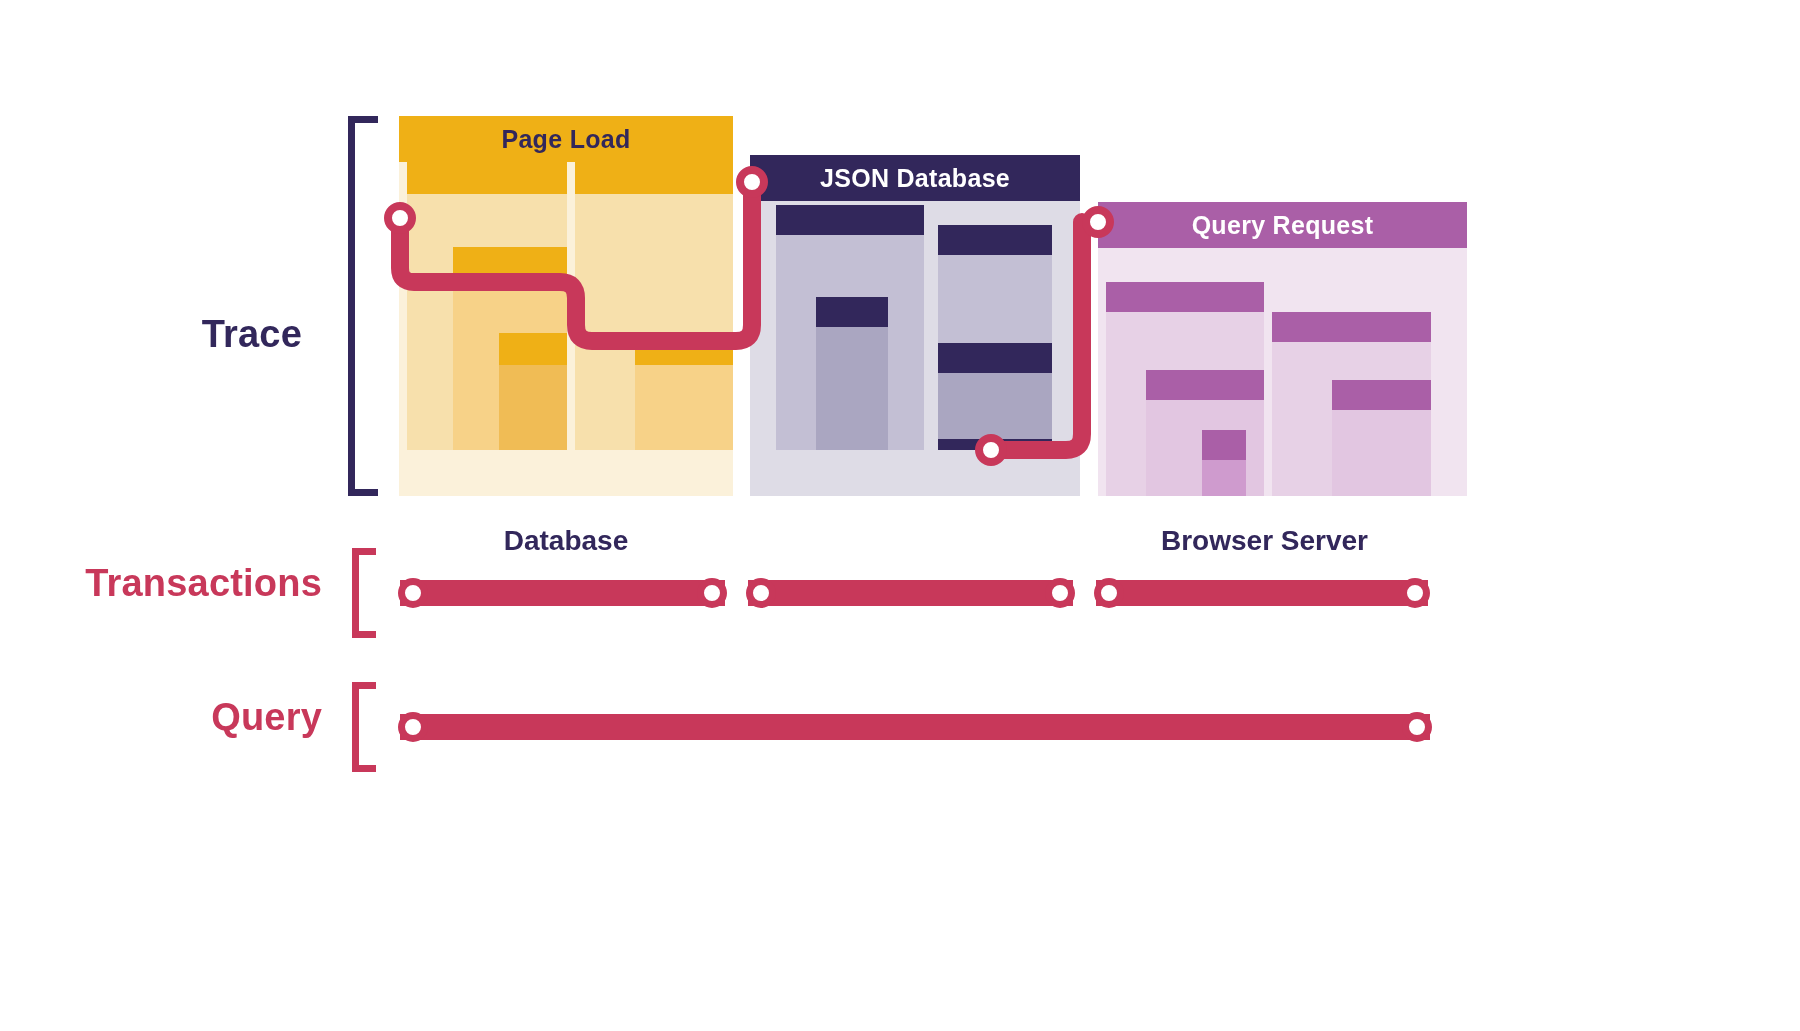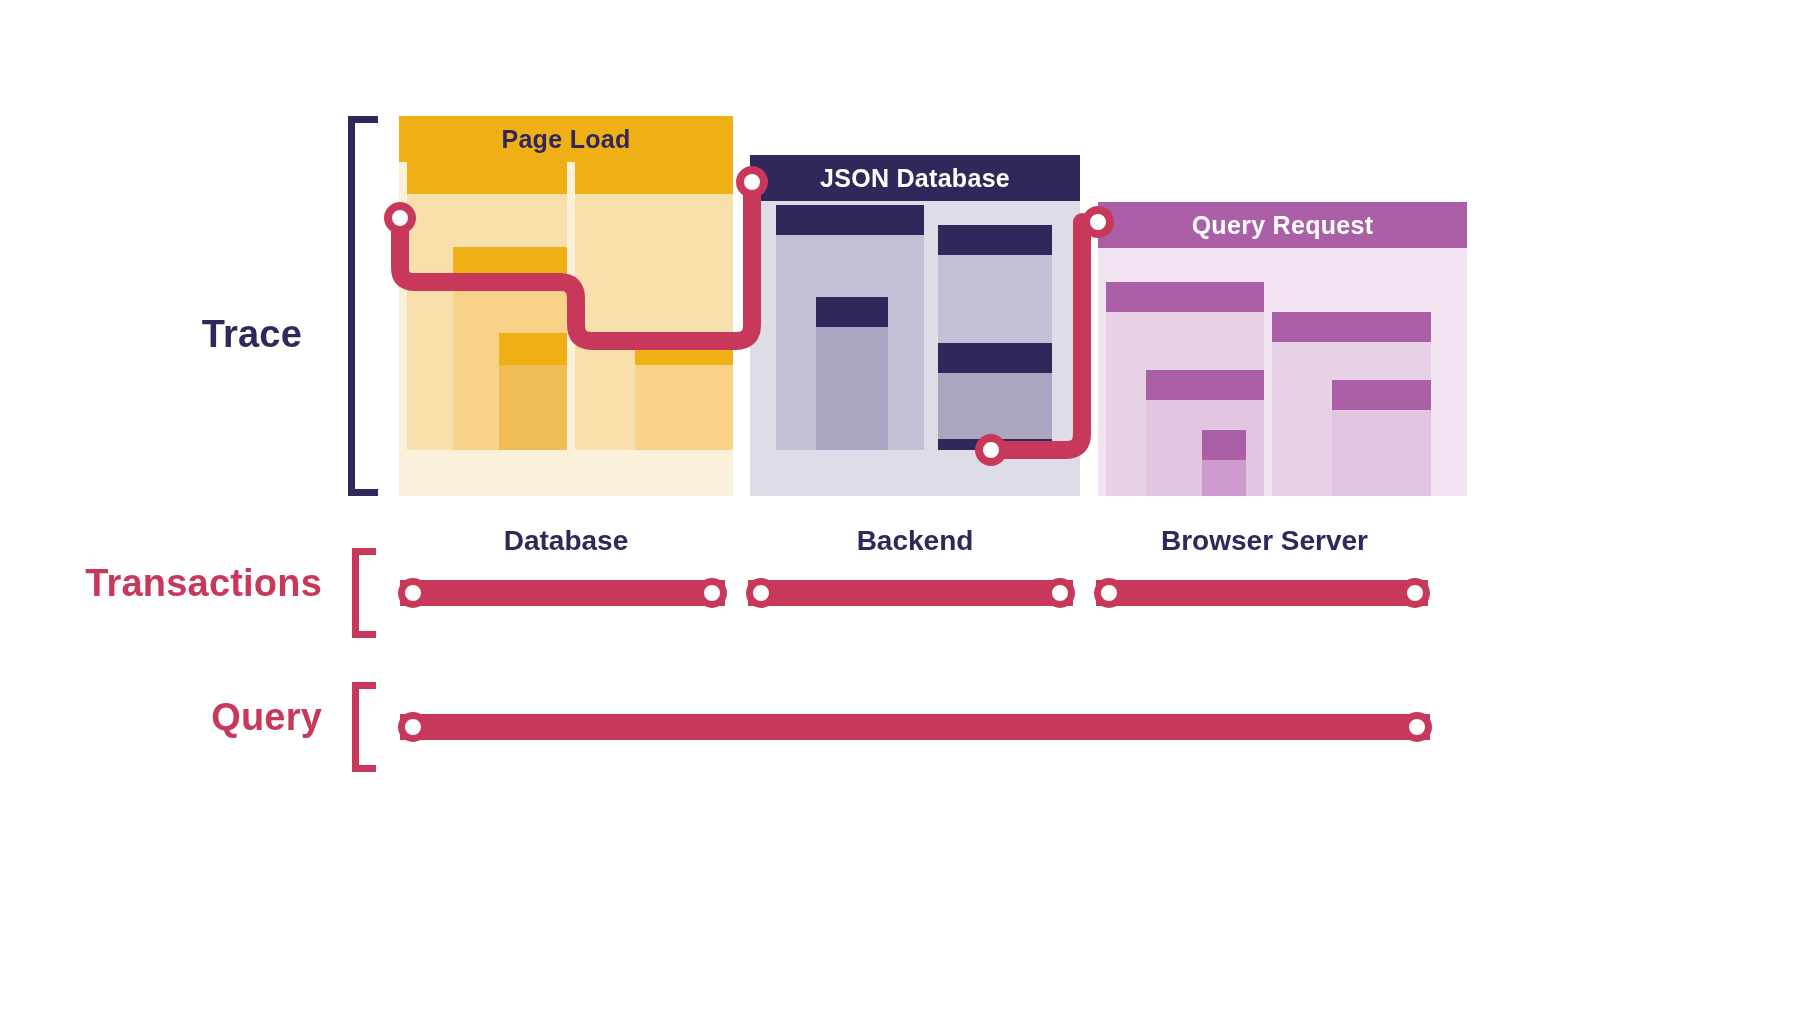--- a/index.html
+++ b/index.html
@@ -202,21 +202,20 @@
     <path d="M 991 450 L 1066 450 Q 1082 450 1082 434 L 1082 222" fill="none" stroke="#c8385a" stroke-width="18" stroke-linecap="round" stroke-linejoin="round"></path>
   </svg>
   <div id="conn-dots">
       <div class="conn-dot" style="left: 384px; top: 202px;"></div>
       <div class="conn-dot" style="left: 736px; top: 166px;"></div>
       <div class="conn-dot" style="left: 975px; top: 434px;"></div>
       <div class="conn-dot" style="left: 1082px; top: 206px;"></div>
     </div>
 
   <div class="svcname" id="svcname-browser">Database</div>
-  <div class="svcname" id="svcname-backend">Backend</div>
   <div class="svcname" id="svcname-database">Browser Server</div>
 
   <div class="timeline" id="tl-browser">
     <div class="tl-line"></div>
     <div class="node" style="left:-2px;"></div>
     <div class="node" style="right:-2px;"></div>
   </div>
   <div class="timeline" id="tl-backend">
     <div class="tl-line"></div>
     <div class="node" style="left:-2px;"></div>

